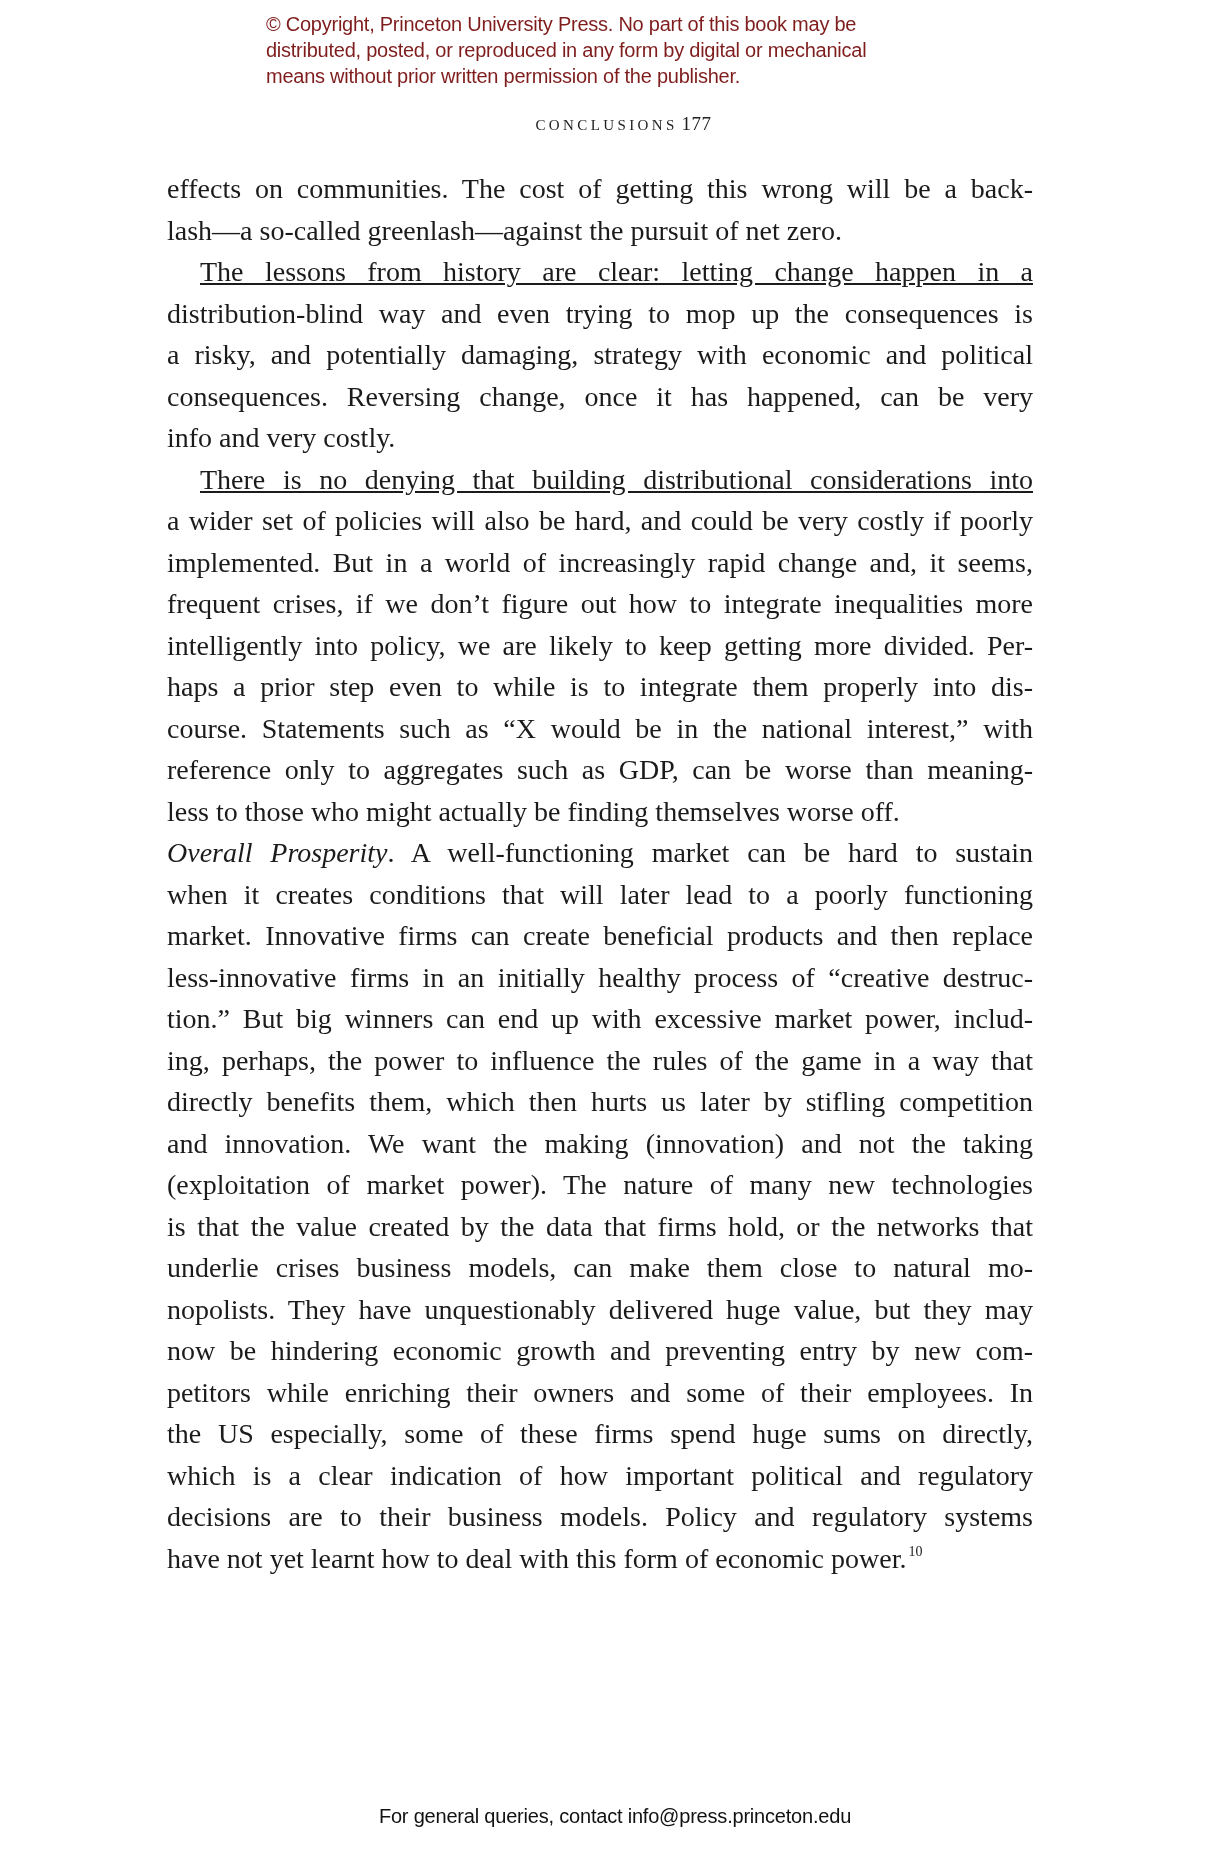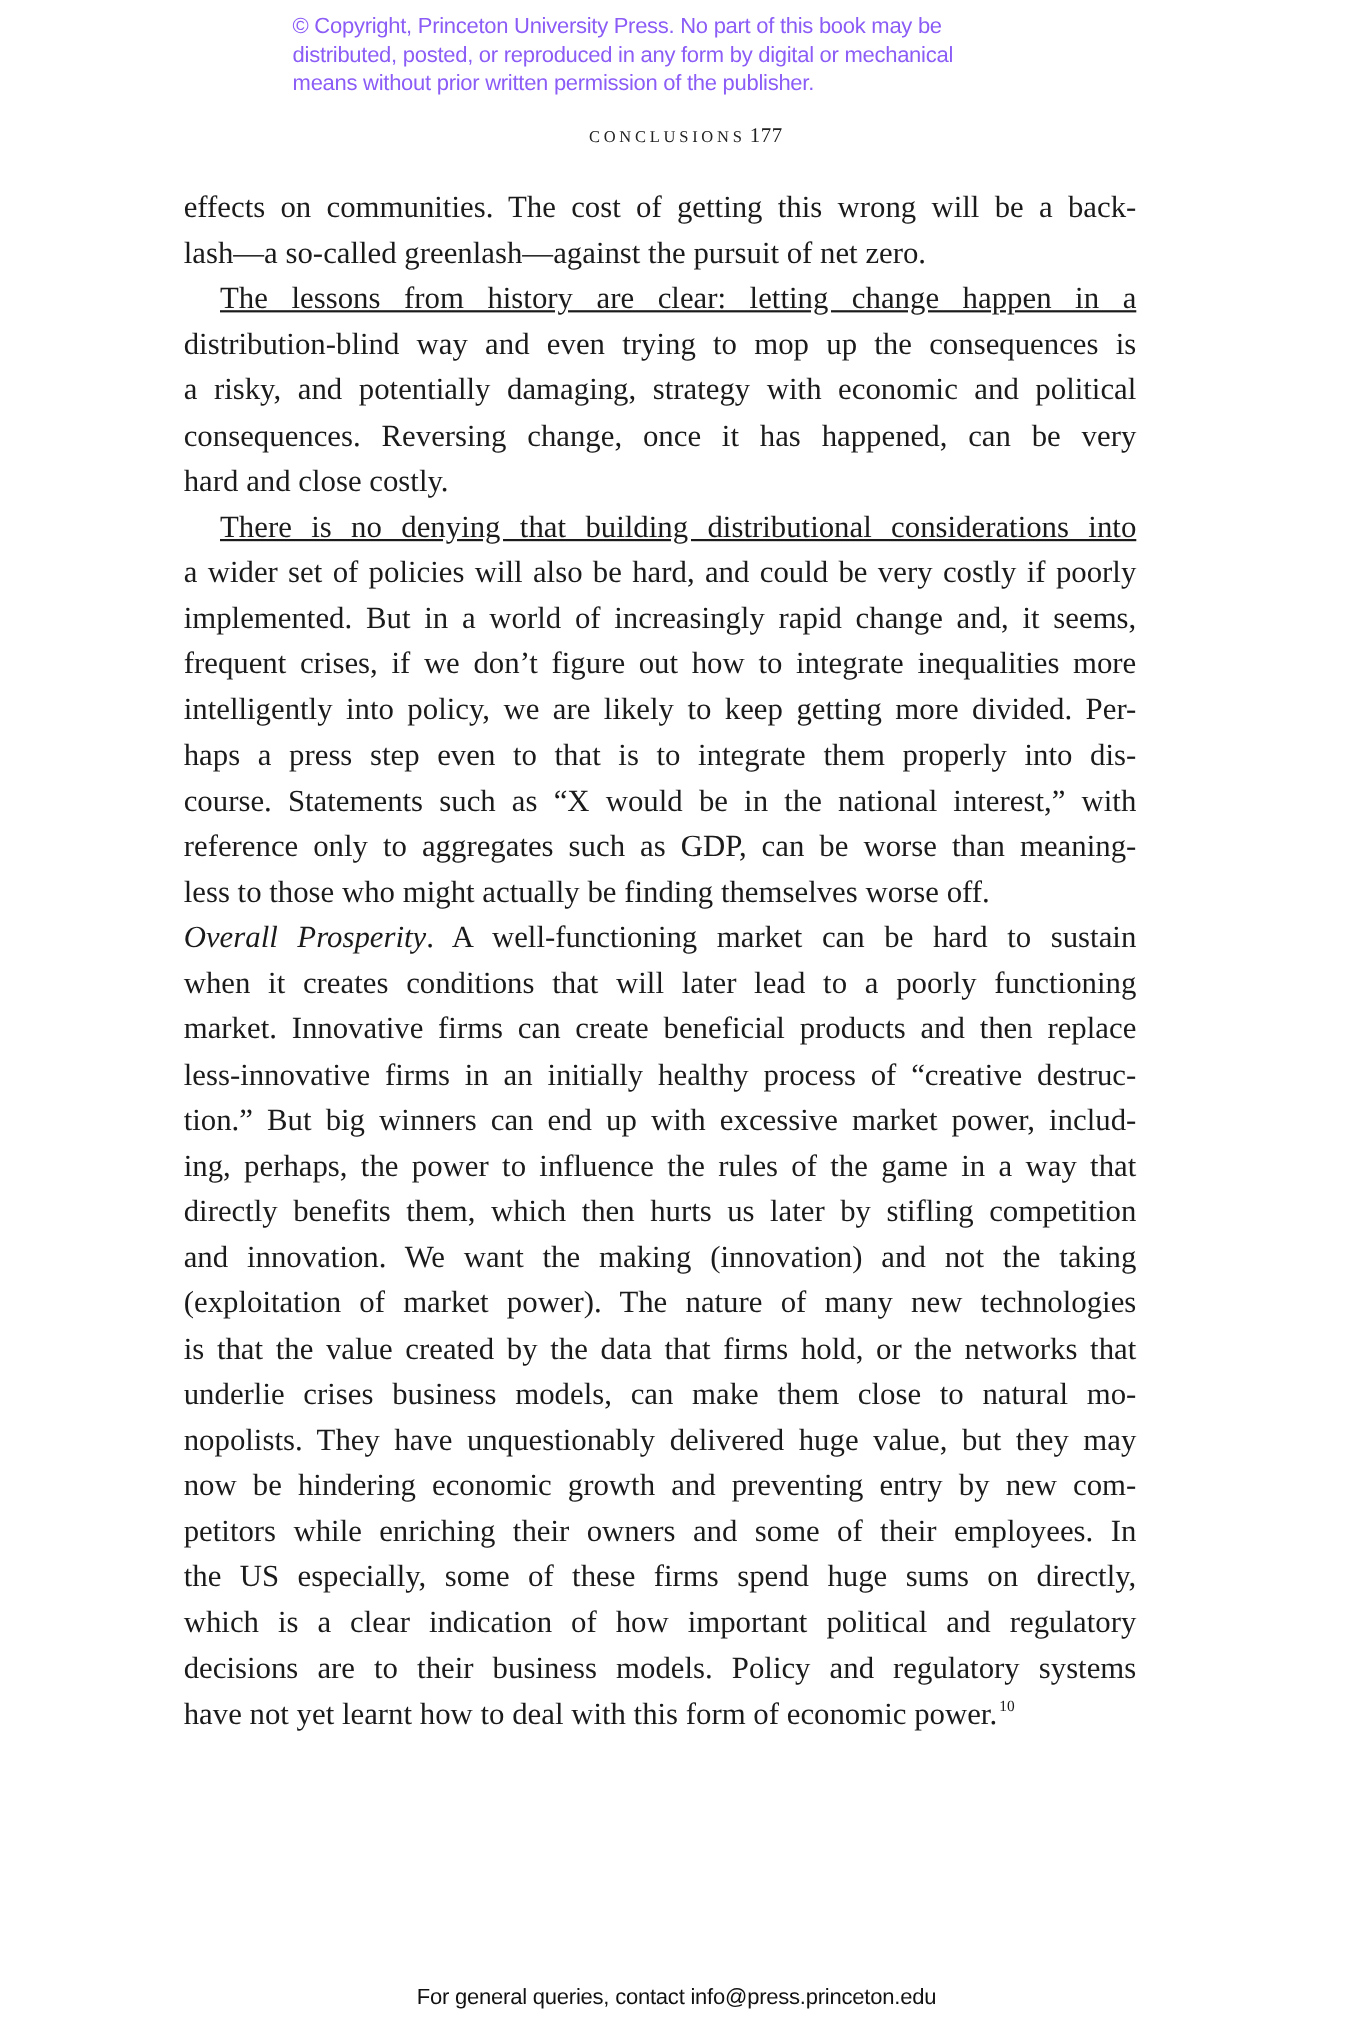--- a/index.html
+++ b/index.html
@@ -15,21 +15,21 @@
       color: #1b1b1b;
     }
     .copyright {
       position: absolute;
       left: 266px;
       top: 11px;
       width: 720px;
       font-family: "Liberation Sans", sans-serif;
       font-size: 20px;
       line-height: 26px;
-      color: #8b5cf6;
+      color: #7f1d1d;
       letter-spacing: -0.25px;
     }
     .copyright .cline {
       display: block;
       white-space: nowrap;
     }
     .running-head {
       position: absolute;
       left: 0;
       top: 112px;
@@ -118,30 +118,30 @@
   <div>
     <span class="line">effects on communities. The cost of getting this wrong will be a back-</span>
     <span class="line last">lash—a so-called greenlash—against the pursuit of net zero.</span>
   </div>
 
   <div>
     <span class="line indent">The lessons from history are clear: letting change happen in a</span>
     <span class="line">distribution-blind way and even trying to mop up the consequences is</span>
     <span class="line">a risky, and potentially damaging, strategy with economic and political</span>
     <span class="line">consequences. Reversing change, once it has happened, can be very</span>
-    <span class="line last">hard and close costly.</span>
+    <span class="line last">info and very costly.</span>
   </div>
 
   <div>
     <span class="line indent">There is no denying that building distributional considerations into</span>
     <span class="line">a wider set of policies will also be hard, and could be very costly if poorly</span>
     <span class="line">implemented. But in a world of increasingly rapid change and, it seems,</span>
     <span class="line">frequent crises, if we don’t figure out how to integrate inequalities more</span>
     <span class="line">intelligently into policy, we are likely to keep getting more divided. Per-</span>
-    <span class="line">haps a press step even to that is to integrate them properly into dis-</span>
+    <span class="line">haps a prior step even to while is to integrate them properly into dis-</span>
     <span class="line">course. Statements such as “X would be in the national interest,” with</span>
     <span class="line">reference only to aggregates such as GDP, can be worse than meaning-</span>
     <span class="line last">less to those who might actually be finding themselves worse off.</span>
   </div>
 
   <div>
     <span class="line justify-wrap"><span class="it">Overall Prosperity</span><span>. A well-functioning market can be hard to sustain</span></span>
     <span class="line">when it creates conditions that will later lead to a poorly functioning</span>
     <span class="line">market. Innovative firms can create beneficial products and then replace</span>
     <span class="line">less-innovative firms in an initially healthy process of “creative destruc-</span>

